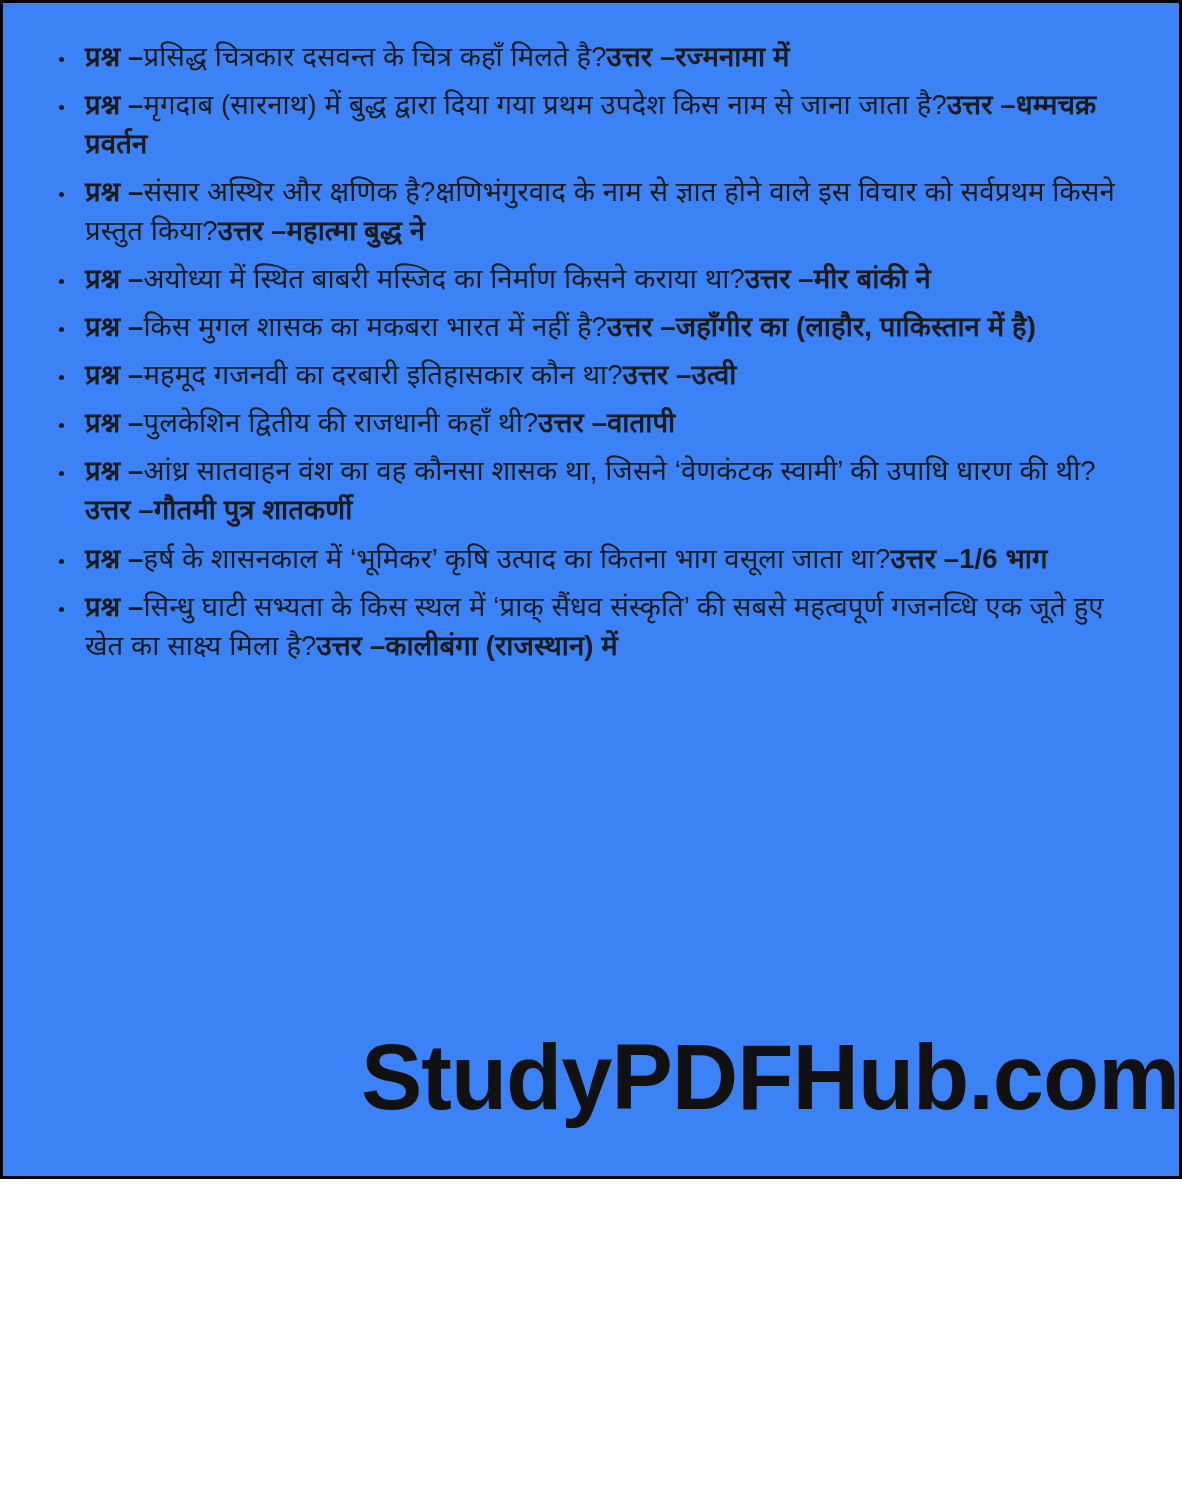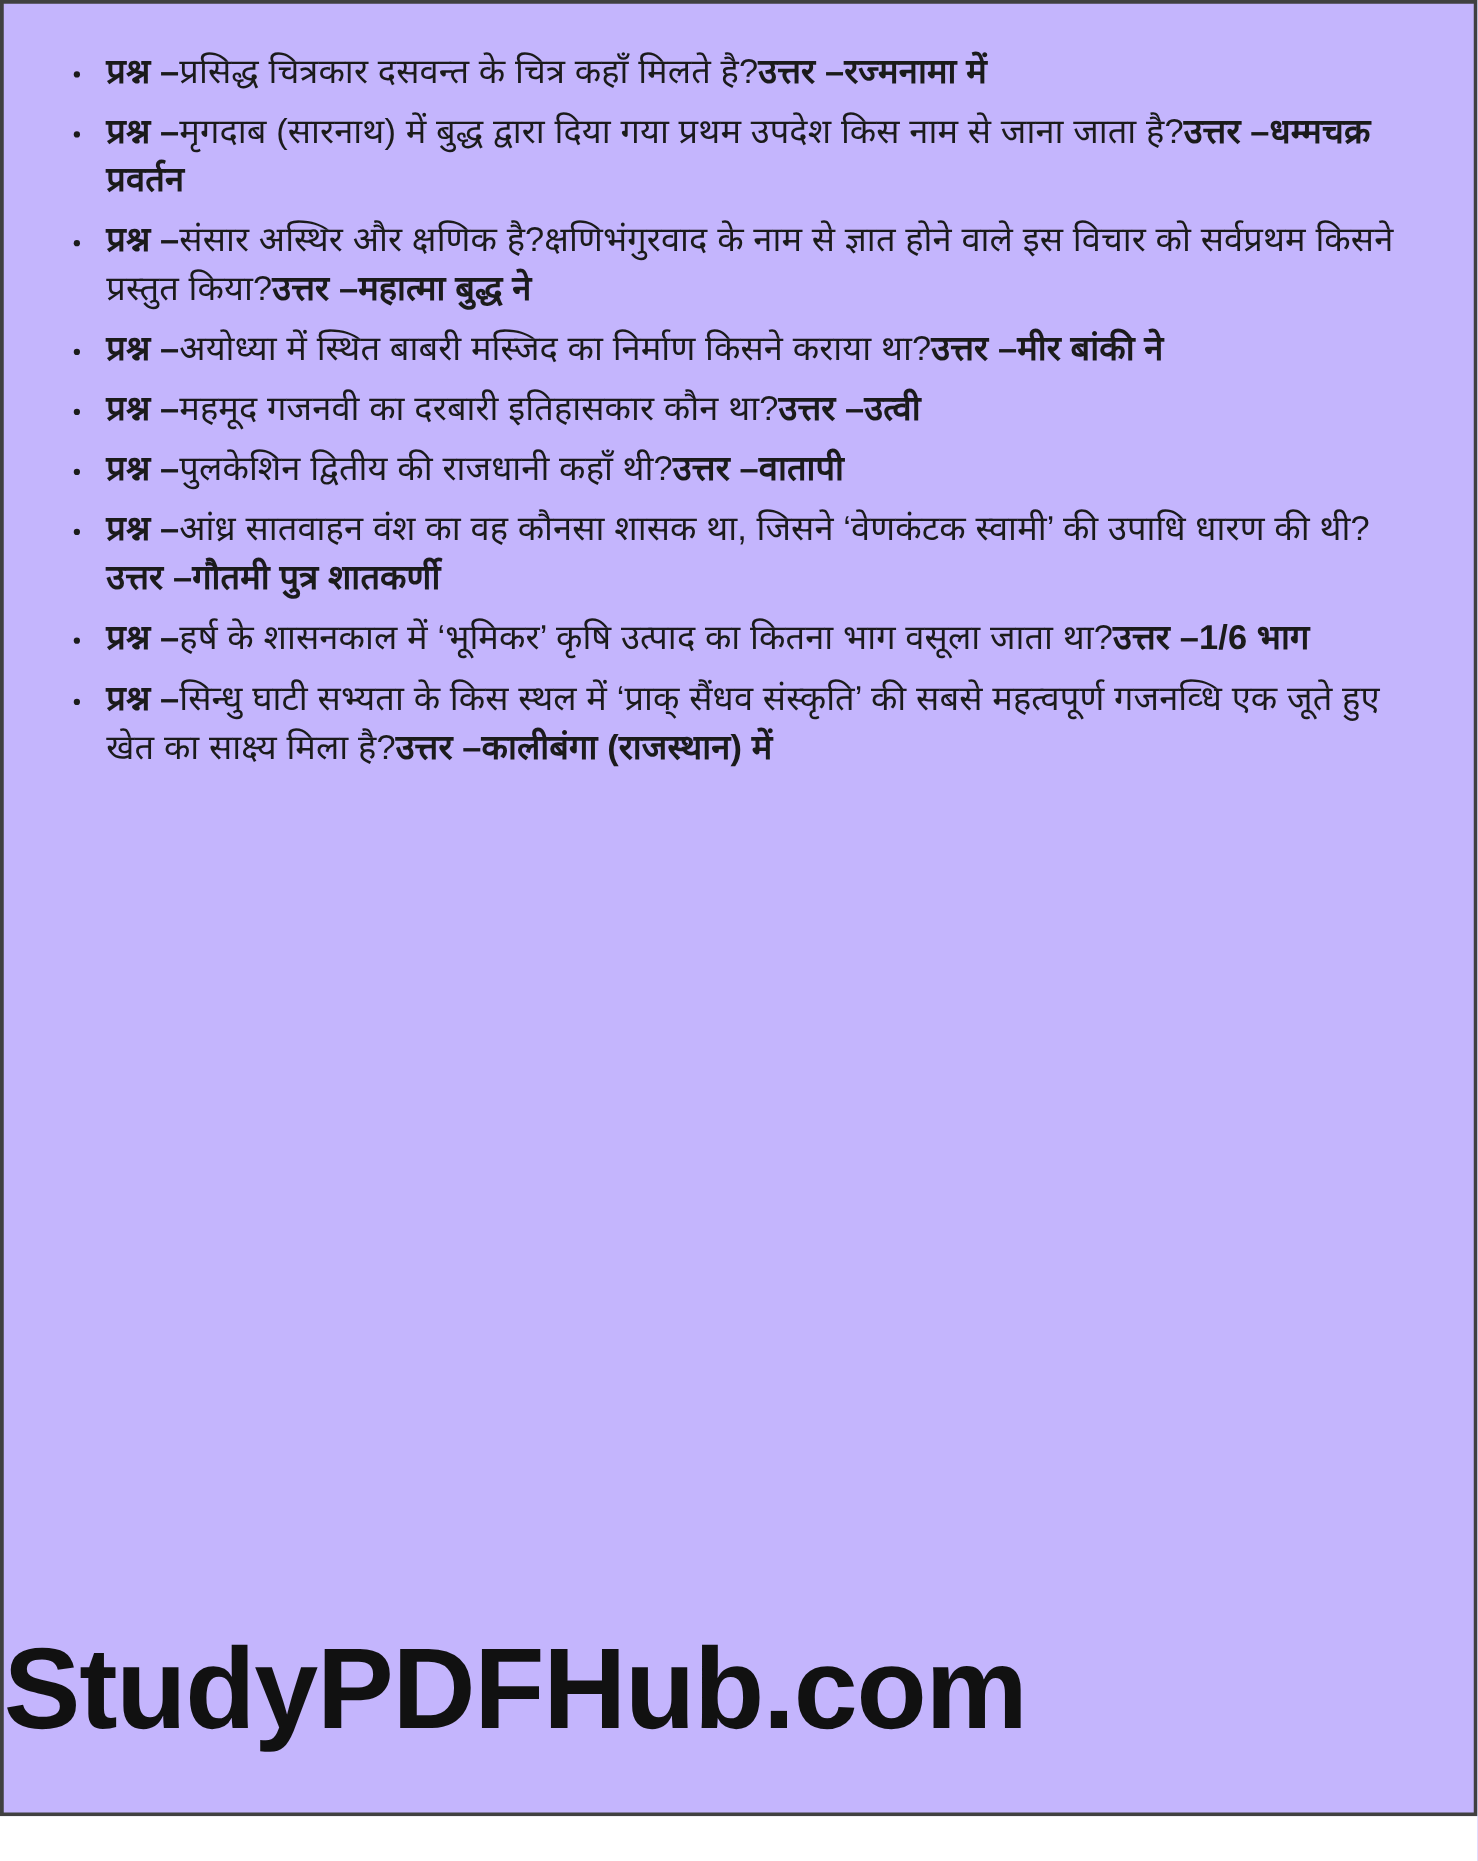--- a/index.html
+++ b/index.html
@@ -3,24 +3,24 @@
 <meta charset="utf-8">
 <style>
   html, body {
     margin: 0;
     padding: 0;
     background: #ffffff;
   }
   .page {
     position: relative;
     width: 1182px;
-    height: 1453px;
-    background: #c4b5fd;
+    height: 1179px;
+    background: #3b82f6;
     box-sizing: border-box;
-    border: 3px solid #404040;
+    border: 3px solid #000000;
     overflow: hidden;
     font-family: "Liberation Sans", "DejaVu Sans", sans-serif;
   }
   .content {
     padding: 34px 40px 0 36px;
     box-sizing: border-box;
   }
   ul.qa-list {
     list-style: none;
     margin: 0;
@@ -52,21 +52,21 @@
     font-weight: normal;
   }
   .a-text {
     font-weight: bold;
   }
   .watermark {
     position: absolute;
     left: 0;
     right: 0;
     bottom: 46px;
-    text-align: left;
+    text-align: right;
     font-size: 92px;
     font-weight: bold;
     color: #111111;
     letter-spacing: -1px;
     font-family: "Liberation Sans", "DejaVu Sans", sans-serif;
   }
 </style>
 </head>
 <body>
 
@@ -79,20 +79,23 @@
       <li>
         <span class="q-label">प्रश्न –</span><span class="q-text">मृगदाब (सारनाथ) में बुद्ध द्वारा दिया गया प्रथम उपदेश किस नाम से जाना जाता है?</span><span class="a-text">उत्तर –धम्मचक्र प्रवर्तन</span>
       </li>
       <li>
         <span class="q-label">प्रश्न –</span><span class="q-text">संसार अस्थिर और क्षणिक है?क्षणिभंगुरवाद के नाम से ज्ञात होने वाले इस विचार को सर्वप्रथम किसने प्रस्तुत किया?</span><span class="a-text">उत्तर –महात्मा बुद्ध ने</span>
       </li>
       <li>
         <span class="q-label">प्रश्न –</span><span class="q-text">अयोध्या में स्थित बाबरी मस्जिद का निर्माण किसने कराया था?</span><span class="a-text">उत्तर –मीर बांकी ने</span>
       </li>
       <li>
+        <span class="q-label">प्रश्न –</span><span class="q-text">किस मुगल शासक का मकबरा भारत में नहीं है?</span><span class="a-text">उत्तर –जहाँगीर का (लाहौर, पाकिस्तान में है)</span>
+      </li>
+      <li>
         <span class="q-label">प्रश्न –</span><span class="q-text">महमूद गजनवी का दरबारी इतिहासकार कौन था?</span><span class="a-text">उत्तर –उत्वी</span>
       </li>
       <li>
         <span class="q-label">प्रश्न –</span><span class="q-text">पुलकेशिन द्वितीय की राजधानी कहाँ थी?</span><span class="a-text">उत्तर –वातापी</span>
       </li>
       <li>
         <span class="q-label">प्रश्न –</span><span class="q-text">आंध्र सातवाहन वंश का वह कौनसा शासक था, जिसने ‘वेणकंटक स्वामी’ की उपाधि धारण की थी?</span><span class="a-text">उत्तर –गौतमी पुत्र शातकर्णी</span>
       </li>
       <li>
         <span class="q-label">प्रश्न –</span><span class="q-text">हर्ष के शासनकाल में ‘भूमिकर’ कृषि उत्पाद का कितना भाग वसूला जाता था?</span><span class="a-text">उत्तर –1/6 भाग</span>

